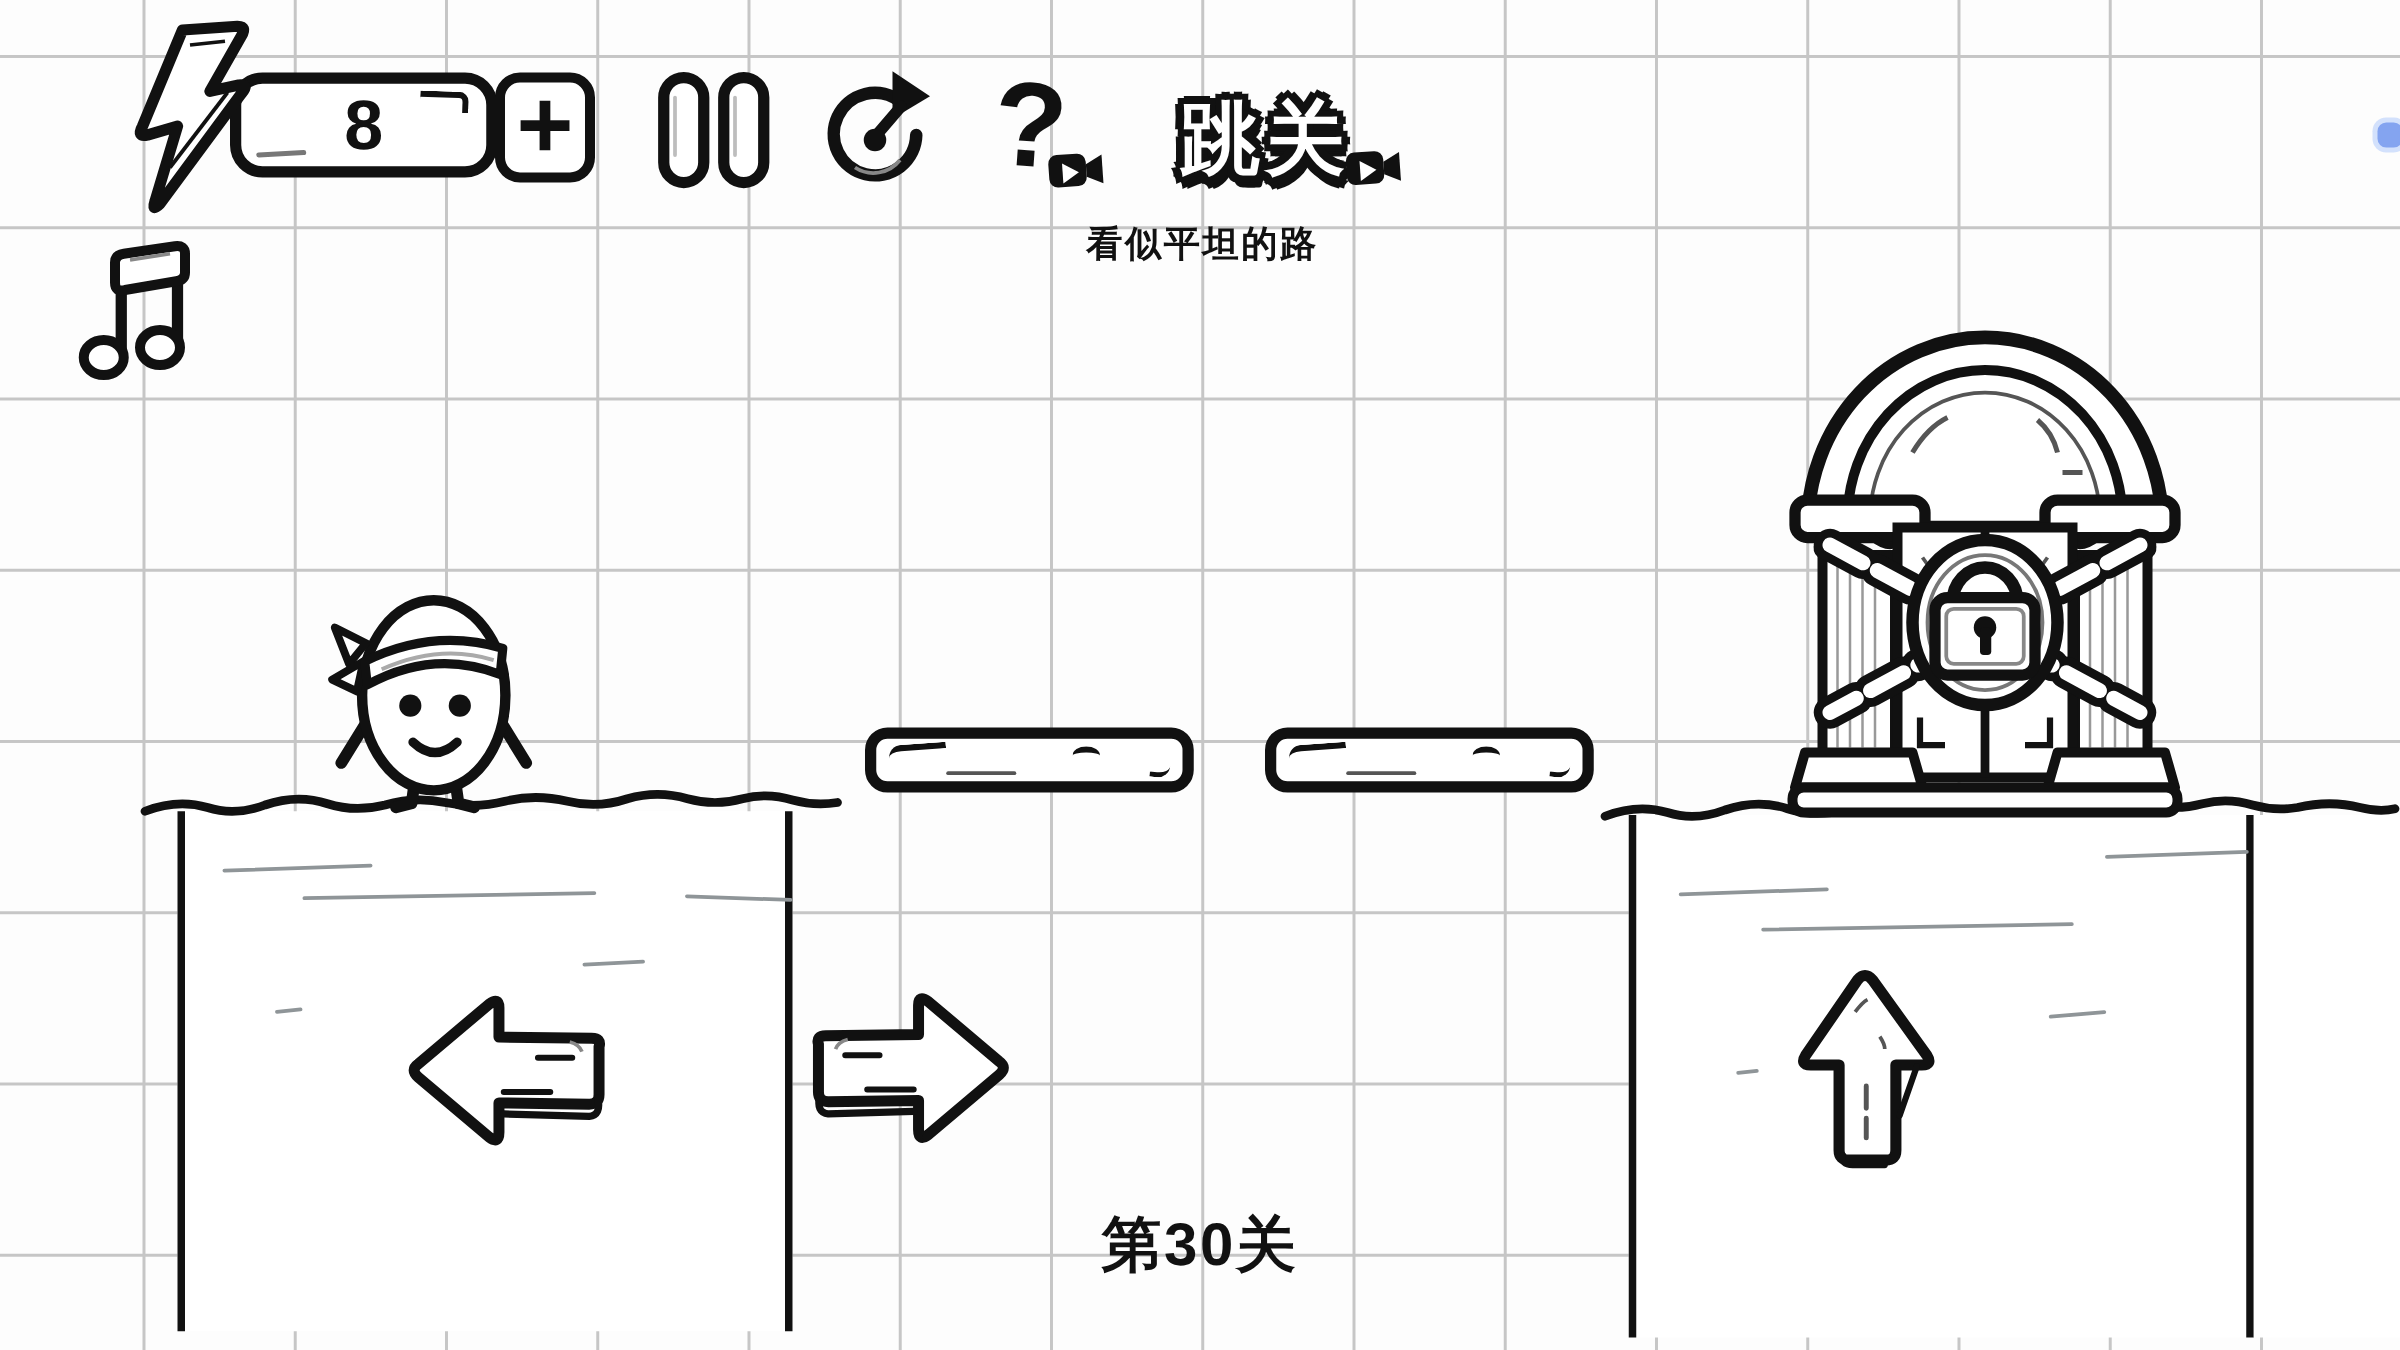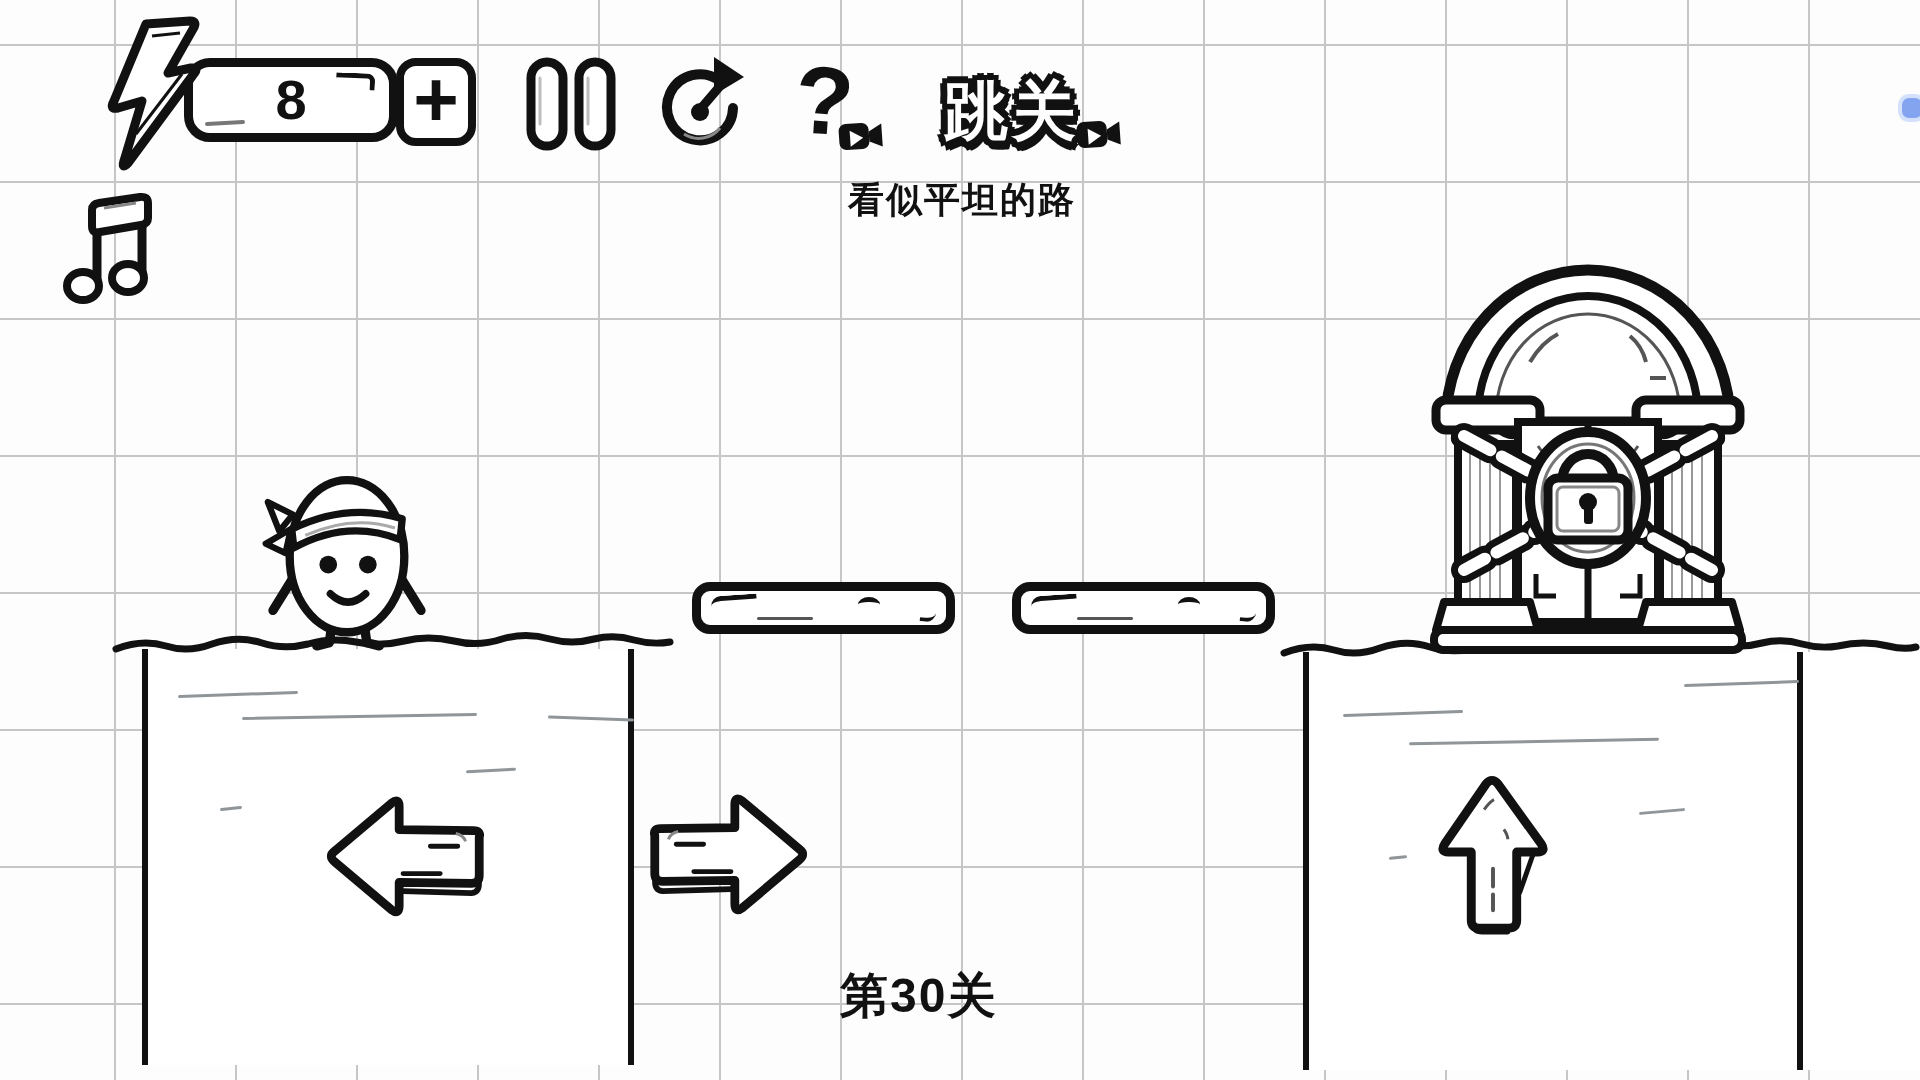--- a/index.html
+++ b/index.html
@@ -35,24 +35,24 @@
   .skip-label{
     left:944px;top:68px;font-size:64px;font-weight:bold;color:#fff;letter-spacing:4px;
     text-shadow:
       -5px -5px 0 #111,5px -5px 0 #111,-5px 5px 0 #111,5px 5px 0 #111,
       -7px 0 0 #111,7px 0 0 #111,0 -7px 0 #111,0 7px 0 #111,
       -5px 0 0 #111,0 9px 0 #111,4px 9px 0 #111;
   }
   .q-label{left:795px;top:46px;font-size:96px;font-weight:bold;transform:rotate(4deg);}
   .title{
     left:762px;top:176px;width:400px;text-align:center;
-    font-size:36px;font-weight:bold;letter-spacing:2px;
+    font-size:29px;font-weight:bold;letter-spacing:2px;
   }
   .level-num{
-    left:840px;top:964px;width:240px;
+    left:840px;top:964px;width:240px;text-align:center;
     font-size:48px;font-weight:bold;letter-spacing:2px;
   }
   
   .platform{background:#fff;box-sizing:border-box;}
   .plat-left{left:142px;top:649px;width:492px;height:416px;
     border-left:6px solid #111;border-right:6px solid #111;}
   .plat-right{left:1303px;top:652px;width:500px;height:418px;
     border-left:6px solid #111;border-right:6px solid #111;}
   .plat-right-ext{left:1803px;top:652px;width:117px;height:418px;background:#fff;}
   .scratch{position:absolute;height:3px;background:#8f9598;border-radius:2px;}

